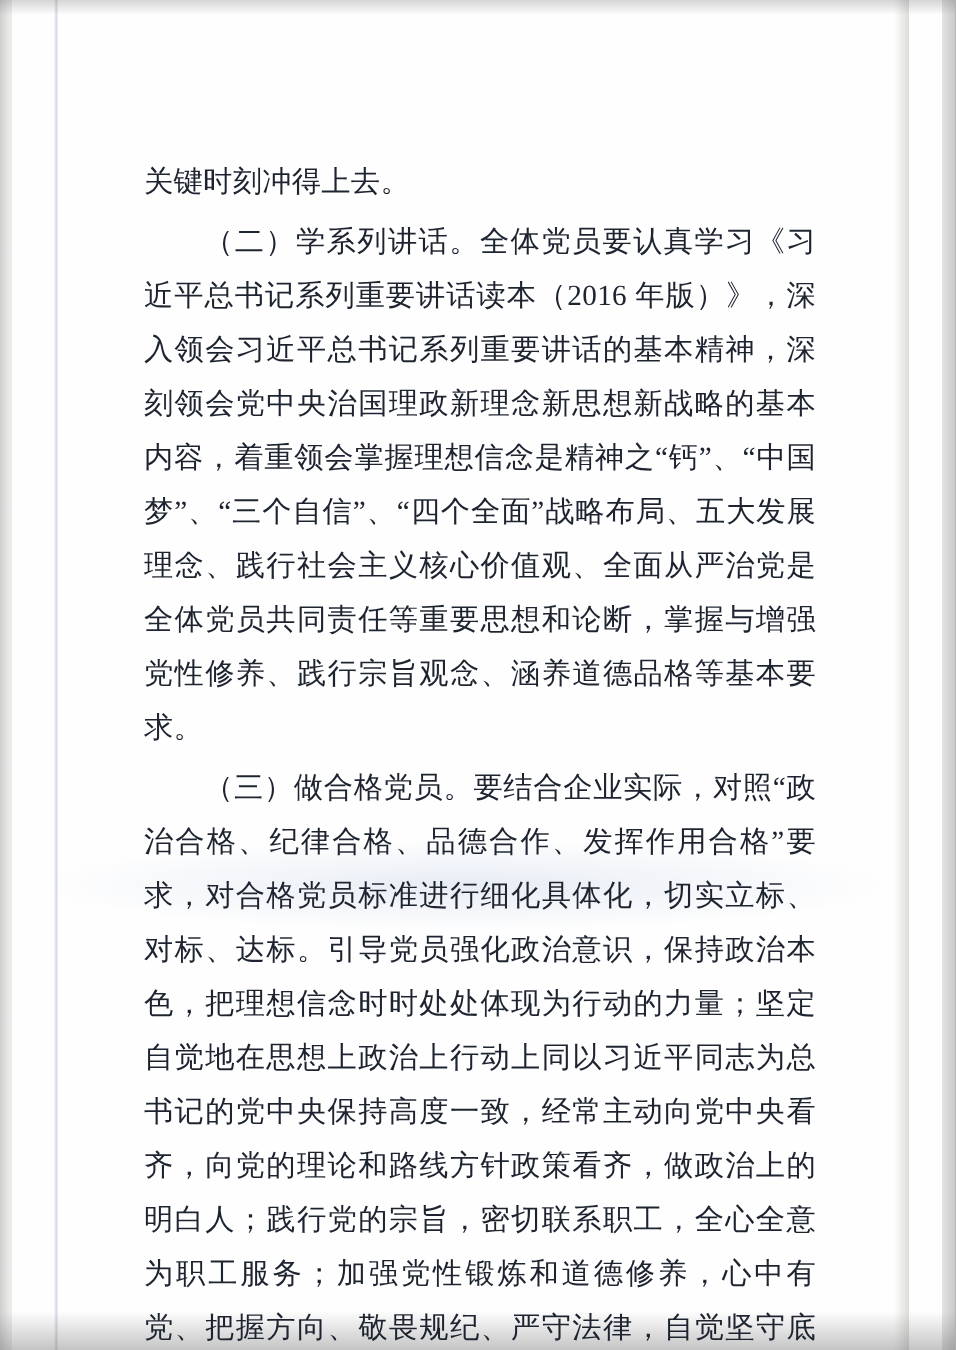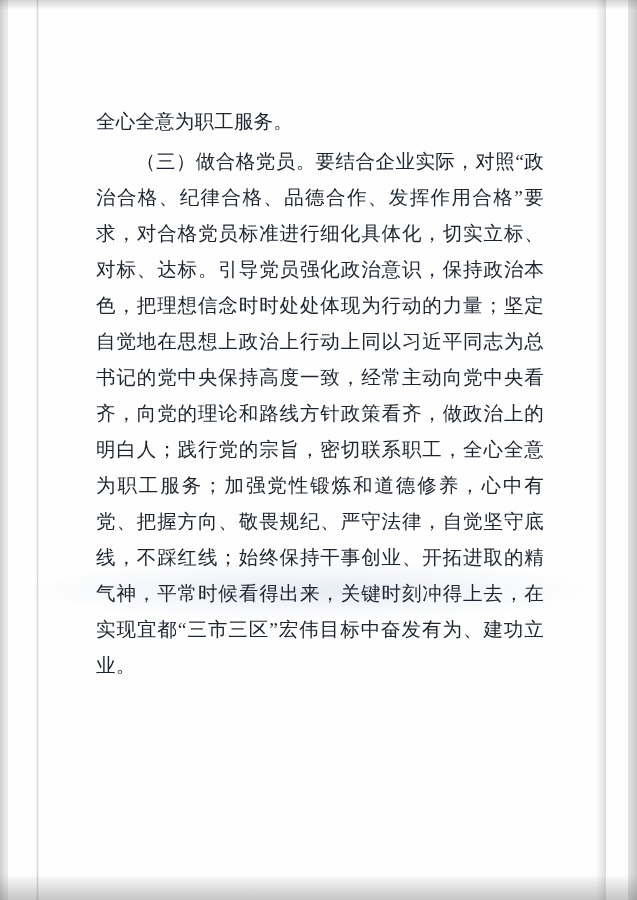--- a/index.html
+++ b/index.html
@@ -94,16 +94,17 @@
 <div class="page">
   <div class="scan-frame"></div>
   <div class="paper"></div>
   <div class="fold-left"></div>
   <div class="fold-right"></div>
   <div class="bluish-band"></div>
   <div class="top-shadow"></div>
   <div class="bottom-shadow"></div>
 
   <div class="content">
-    <p class="para">全心全意为职工服务。</p>
+    <p class="para">关键时刻冲得上去。</p>
+    <p class="para indent">（二）学系列讲话。全体党员要认真学习《习近平总书记系列重要讲话读本（2016 年版）》，深入领会习近平总书记系列重要讲话的基本精神，深刻领会党中央治国理政新理念新思想新战略的基本内容，着重领会掌握理想信念是精神之“钙”、“中国梦”、“三个自信”、“四个全面”战略布局、五大发展理念、践行社会主义核心价值观、全面从严治党是全体党员共同责任等重要思想和论断，掌握与增强党性修养、践行宗旨观念、涵养道德品格等基本要求。</p>
     <p class="para indent">（三）做合格党员。要结合企业实际，对照“政治合格、纪律合格、品德合作、发挥作用合格”要求，对合格党员标准进行细化具体化，切实立标、对标、达标。引导党员强化政治意识，保持政治本色，把理想信念时时处处体现为行动的力量；坚定自觉地在思想上政治上行动上同以习近平同志为总书记的党中央保持高度一致，经常主动向党中央看齐，向党的理论和路线方针政策看齐，做政治上的明白人；践行党的宗旨，密切联系职工，全心全意为职工服务；加强党性锻炼和道德修养，心中有党、把握方向、敬畏规纪、严守法律，自觉坚守底线，不踩红线；始终保持干事创业、开拓进取的精气神，平常时候看得出来，关键时刻冲得上去，在实现宜都“三市三区”宏伟目标中奋发有为、建功立业。</p>
   </div>
 </div>
 
 </body></html>

